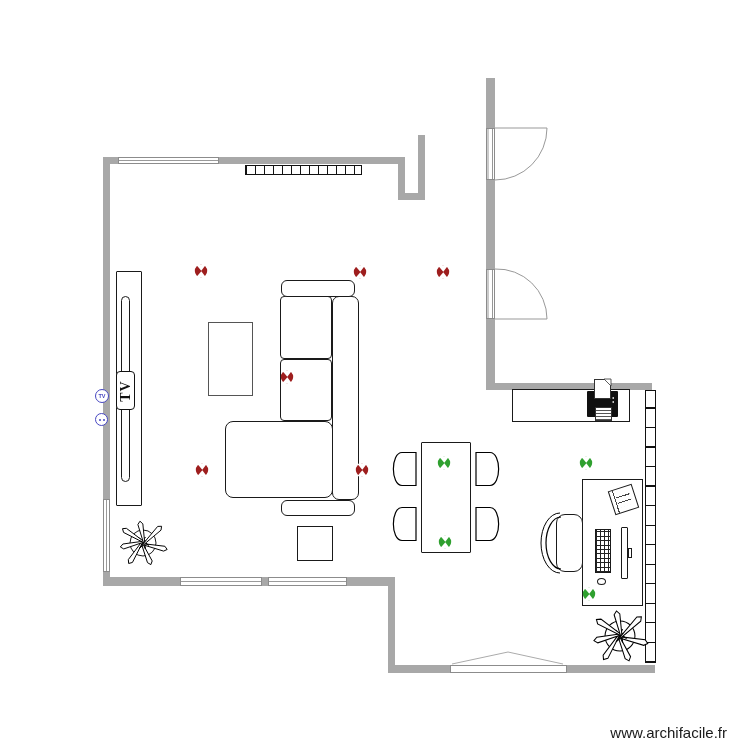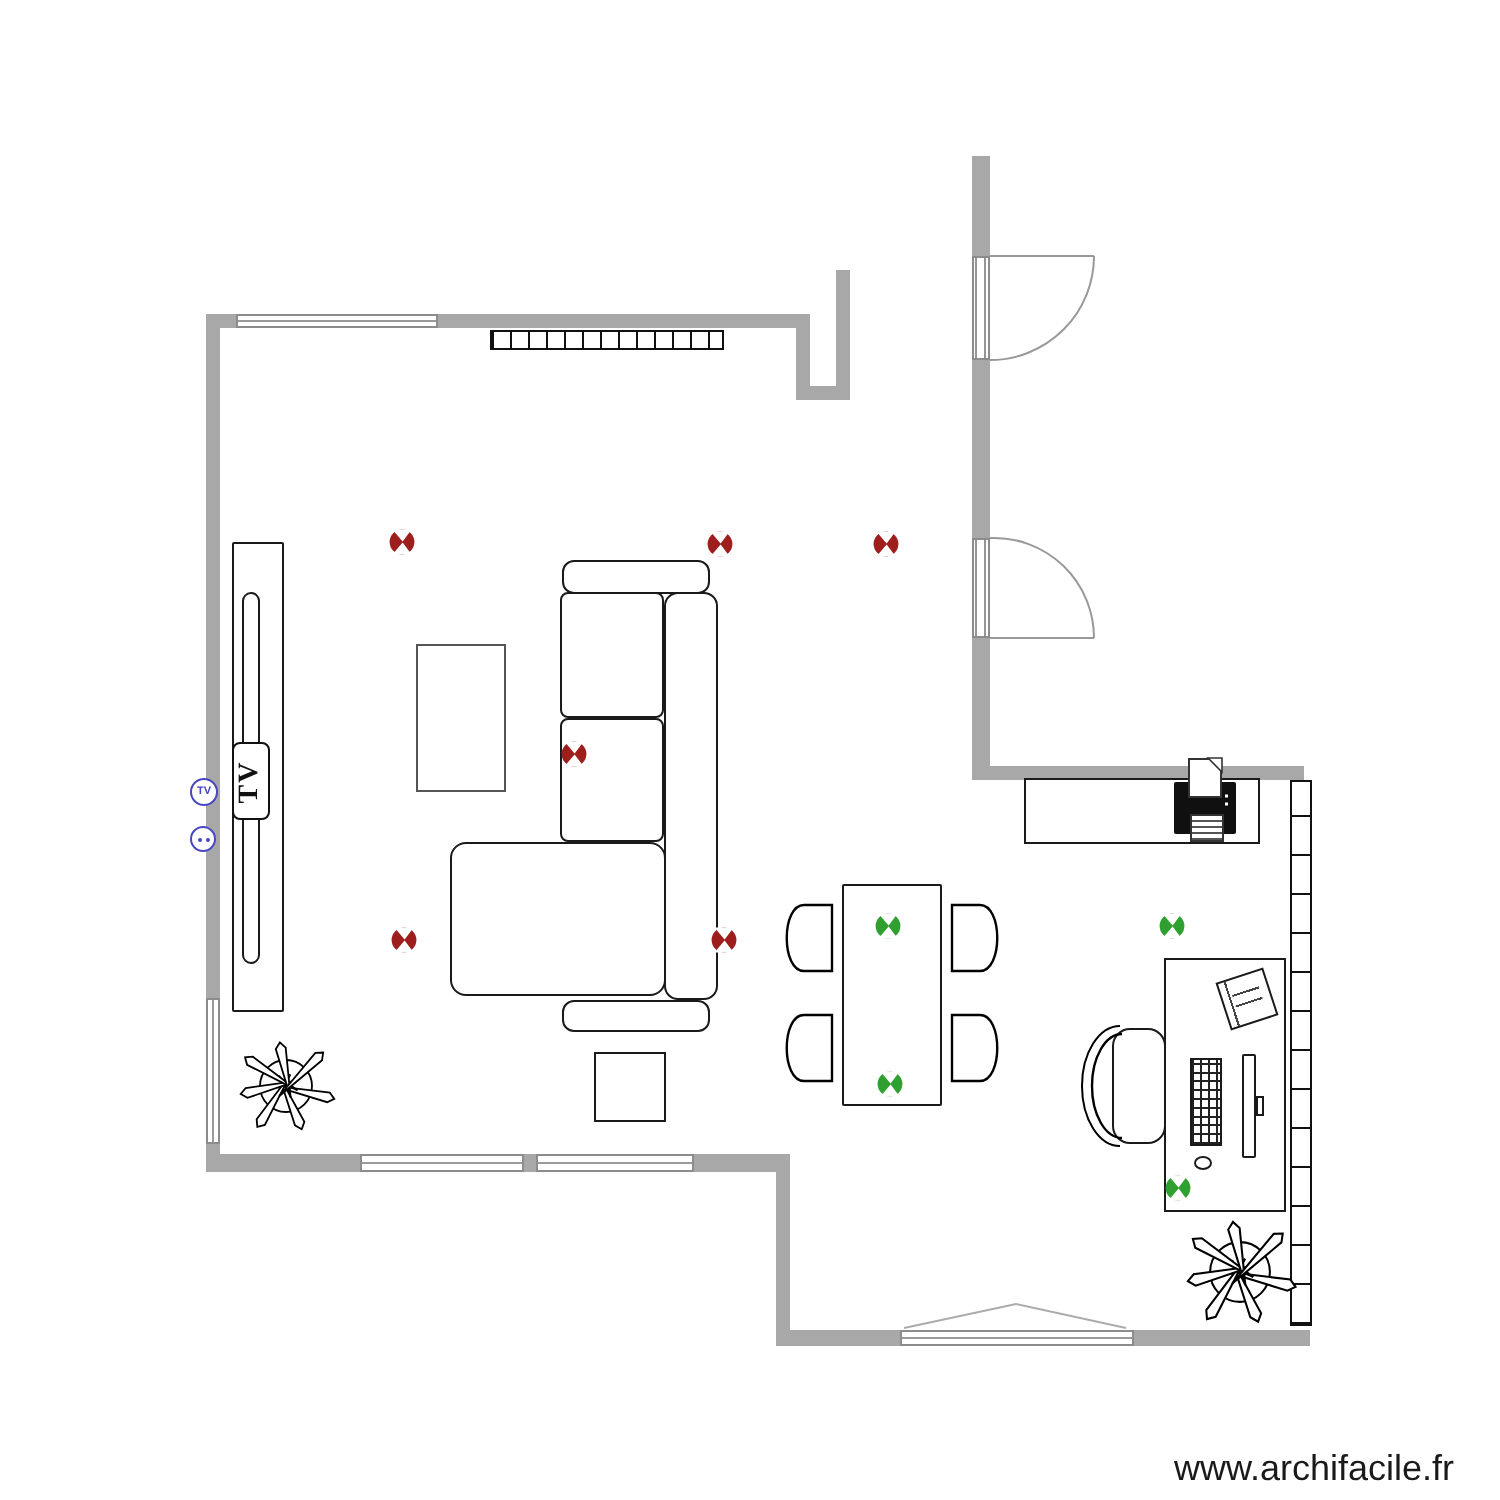--- a/index.html
+++ b/index.html
@@ -13,21 +13,21 @@
           box-sizing:border-box;display:flex;align-items:center;justify-content:center;z-index:30;}
   #tv-socket{left:95px;top:389px;width:14px;height:14px;font-size:5.5px;color:#4747c2;font-weight:bold;}
   #power-socket{left:95px;top:413px;width:13px;height:13px;}
   .dot{width:2px;height:2px;border-radius:50%;background:#4747c2;margin:0 1px;}
   #tv-label{position:absolute;left:116px;top:371px;width:19px;height:39px;background:#fff;
             border:1.5px solid #111;border-radius:4px;box-sizing:border-box;z-index:12;
             display:flex;align-items:center;justify-content:center;}
   #tv-label span{transform:rotate(-90deg);font-family:"Liberation Serif",serif;
                  font-weight:bold;font-size:14px;letter-spacing:1px;color:#111;}
   #watermark{position:absolute;left:0;top:724px;width:727px;text-align:right;
-             font-size:18px;color:#1a1a1a;}
+             font-size:15px;color:#1a1a1a;}
 </style>
 </head>
 <body>
 
 <div class="plan" id="plan">
 
   <div id="tv-label">
     <span>TV</span>
   </div>
 

